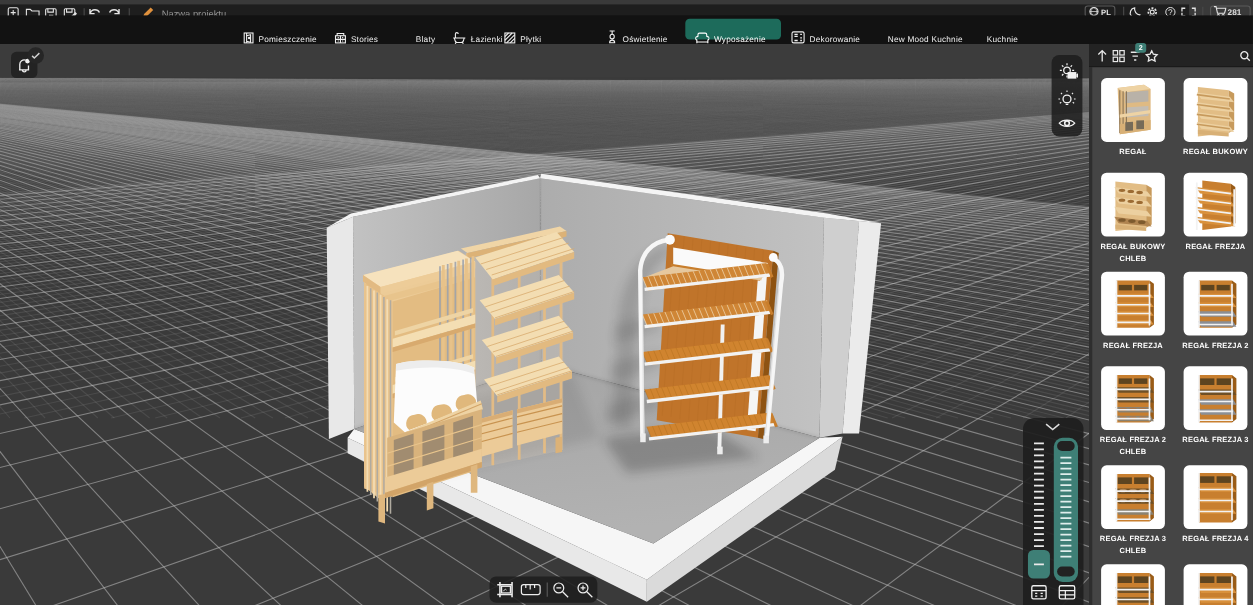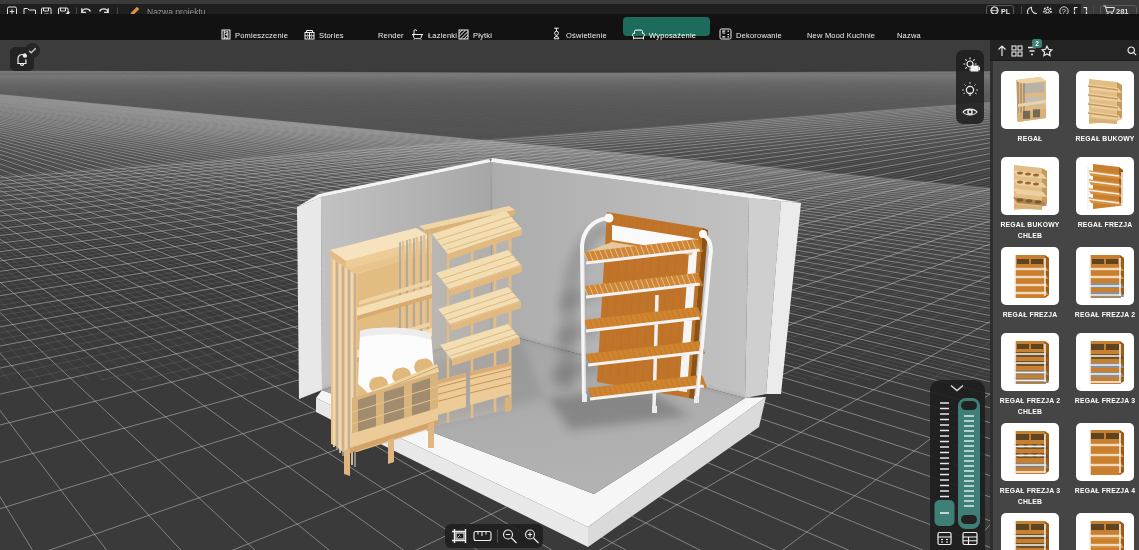--- a/index.html
+++ b/index.html
@@ -68,21 +68,21 @@
       <span>Pomieszczenie</span>
     </div>
  <div class="mi" style="left:304px">
       <svg width="11" height="11" viewBox="0 0 11 11" fill="none" stroke="#efefef" stroke-width="1">
         <rect x="1" y="3.5" width="9" height="6.5"></rect>
         <path d="M5.5 3.5v6.5M1 6.8h9M2.5 3.5v-2h6v2M3 8.3h1M7 8.3h1M3 5.2h1M7 5.2h1"></path>
       </svg>
       <span>Stories</span>
     </div>
  <div class="mi" style="left:378px">
-      <span>Render</span>
+      <span>Blaty</span>
     </div>
  <div class="mi" style="left:411px">
       <svg width="13" height="11" viewBox="0 0 13 11" fill="none" stroke="#efefef" stroke-width="1">
         <path d="M1 5.5h11M2 5.5l.8 2.8a2 2 0 0 0 1.9 1.4h3.6a2 2 0 0 0 1.9-1.4l.8-2.8M3 5.5V2a1.3 1.3 0 0 1 2.6 0M3.5 9.8l-.7 1M9.5 9.8l.7 1"></path>
       </svg>
       <span>Łazienki</span>
     </div>
  <div class="mi" style="left:458px">
       <svg width="11" height="11" viewBox="0 0 11 11" fill="none" stroke="#efefef" stroke-width="1">
         <rect x="1" y="1" width="9" height="9"></rect>
@@ -109,21 +109,21 @@
       <svg width="13" height="12" viewBox="0 0 13 12" fill="none" stroke="#efefef" stroke-width="1">
         <rect x="1" y="1" width="11" height="10" rx="1.5"></rect>
         <path d="M3.2 3.2h3M3.2 5h3M3.2 8.8h3M8.5 3.2h1.5M8.5 6.5h1.5M8.5 8.8h1.5" stroke-width="1.2"></path>
       </svg>
       <span>Dekorowanie</span>
     </div>
  <div class="mi" style="left:807px">
       <span>New Mood Kuchnie</span>
     </div>
  <div class="mi" style="left:897px">
-      <span>Nazwa</span>
+      <span>Kuchnie</span>
     </div>
 </div>
 <svg id="scene" width="990" height="510" viewBox="0 40 990 510">
  <defs>
   <linearGradient id="lw" x1="1" y1="0" x2="0" y2="0">
         <stop offset="0" stop-color="#a7a7a7"></stop>
         <stop offset="1" stop-color="#c2c2c2"></stop>
       </linearGradient>
   <linearGradient id="rw" x1="0" y1="0" x2="1" y2="0">
         <stop offset="0" stop-color="#acacac"></stop>

